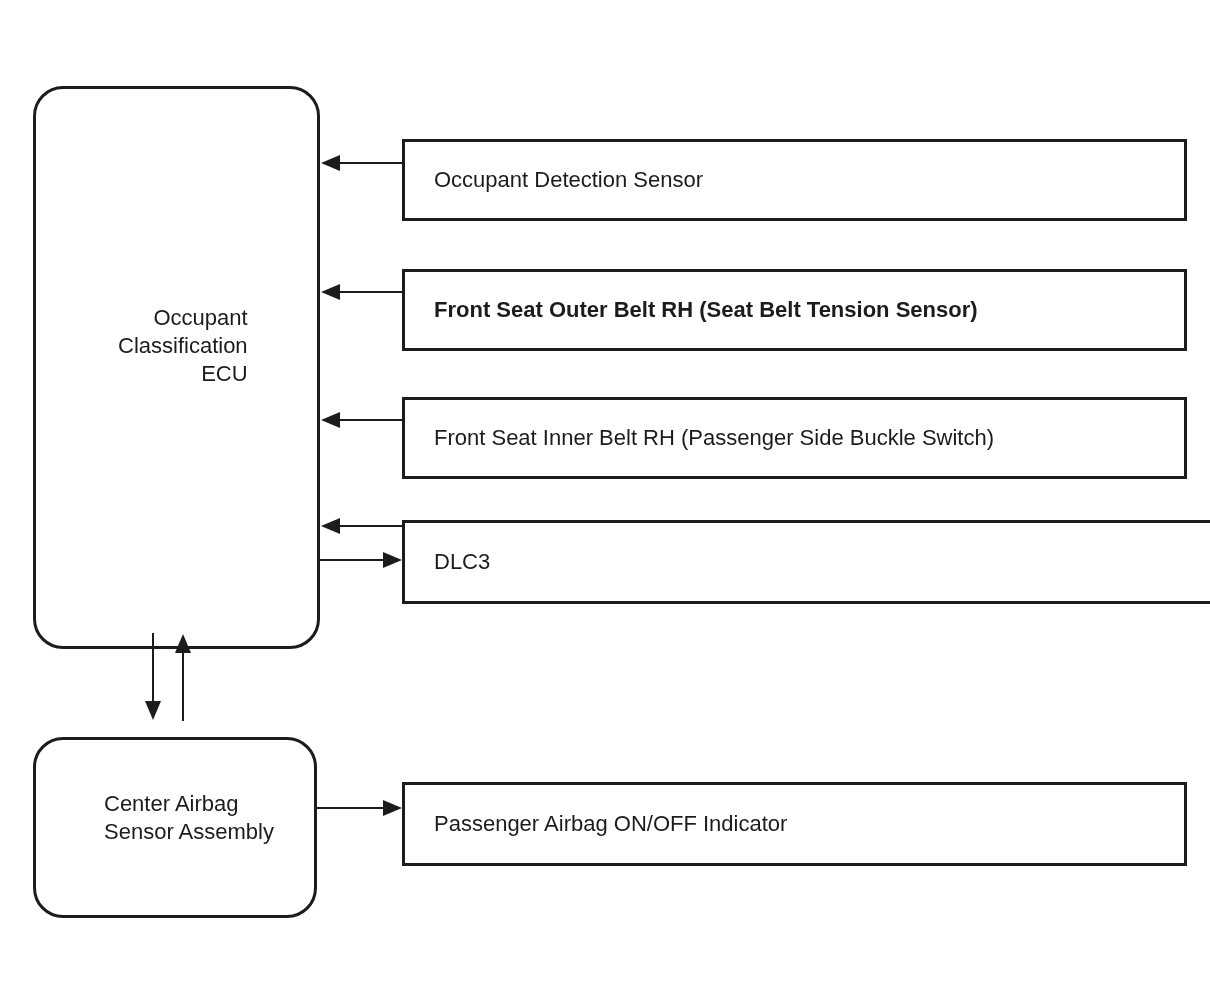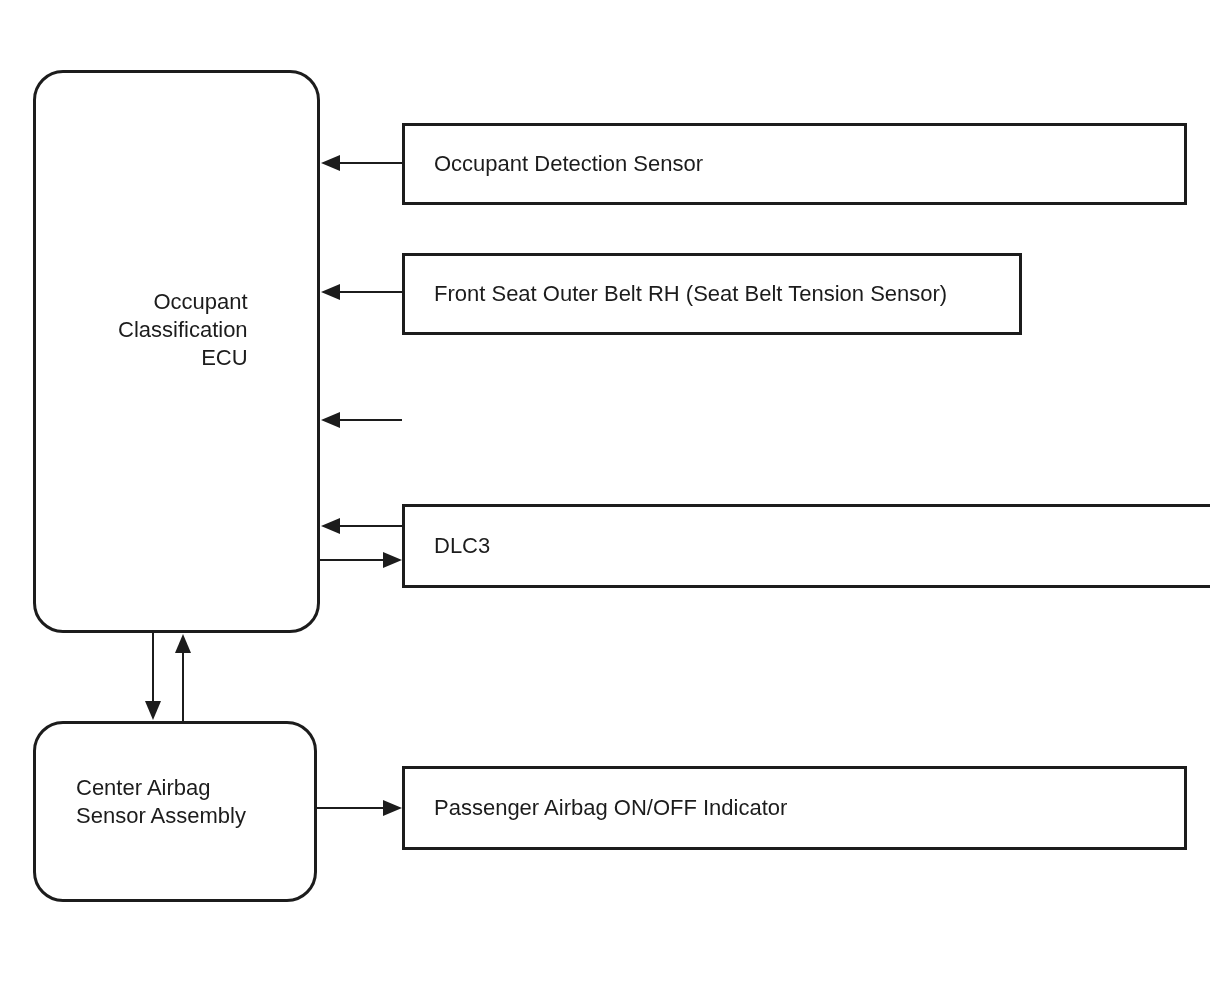--- a/index.html
+++ b/index.html
@@ -14,20 +14,21 @@
     background: #ffffff;
     font-family: "Liberation Sans", sans-serif;
     color: #1c1c1c;
     overflow: hidden;
   }
   .node {
     position: absolute;
     box-sizing: border-box;
     border: 3px solid #1c1c1c;
     background: #ffffff;
+    margin-top: 16px;
   }
   .node.rounded {
     border-radius: 30px;
   }
   .node-label {
     font-size: 22px;
     line-height: 28px;
     color: #1c1c1c;
     white-space: pre-line;
   }
@@ -83,31 +84,34 @@
   <div class="node rounded" style="left:33px; top:70px; width:287px; height:563px;">
     <div class="node-label abs-label" style="left:82px; top:215px;text-align:right;">Occupant
 Classification
 ECU</div>
   </div>
 
   <div class="node rect" style="left:402px; top:123px; width:785px; height:82px;">
     <div class="node-label">Occupant Detection Sensor</div>
   </div>
 
-  <div class="node rect" style="left:402px; top:253px; width:620px; height:82px;">
+  <div class="node rect" style="left:402px; top:253px; width:785px; height:82px;font-weight:bold;">
     <div class="node-label">Front Seat Outer Belt RH (Seat Belt Tension Sensor)</div>
   </div>
 
+  <div class="node rect" style="left:402px; top:381px; width:785px; height:82px;">
+    <div class="node-label">Front Seat Inner Belt RH (Passenger Side Buckle Switch)</div>
+  </div>
 
   <div class="node rect" style="left:402px; top:504px; width:947px; height:84px;">
     <div class="node-label">DLC3</div>
   </div>
 
   <div class="node rounded" style="left:33px; top:721px; width:284px; height:181px;">
-    <div class="node-label abs-label" style="left:40px; top:50px;">Center Airbag
+    <div class="node-label abs-label" style="left:68px; top:50px;">Center Airbag
 Sensor Assembly</div>
   </div>
 
   <div class="node rect" style="left:402px; top:766px; width:785px; height:84px;">
     <div class="node-label">Passenger Airbag ON/OFF Indicator</div>
   </div>
 
   <div>
     <div class="hline" style="left:339px; top:162px; width:63px;"></div>
     <div class="tri tri-left" style="left:321px; top:155px;"></div>

